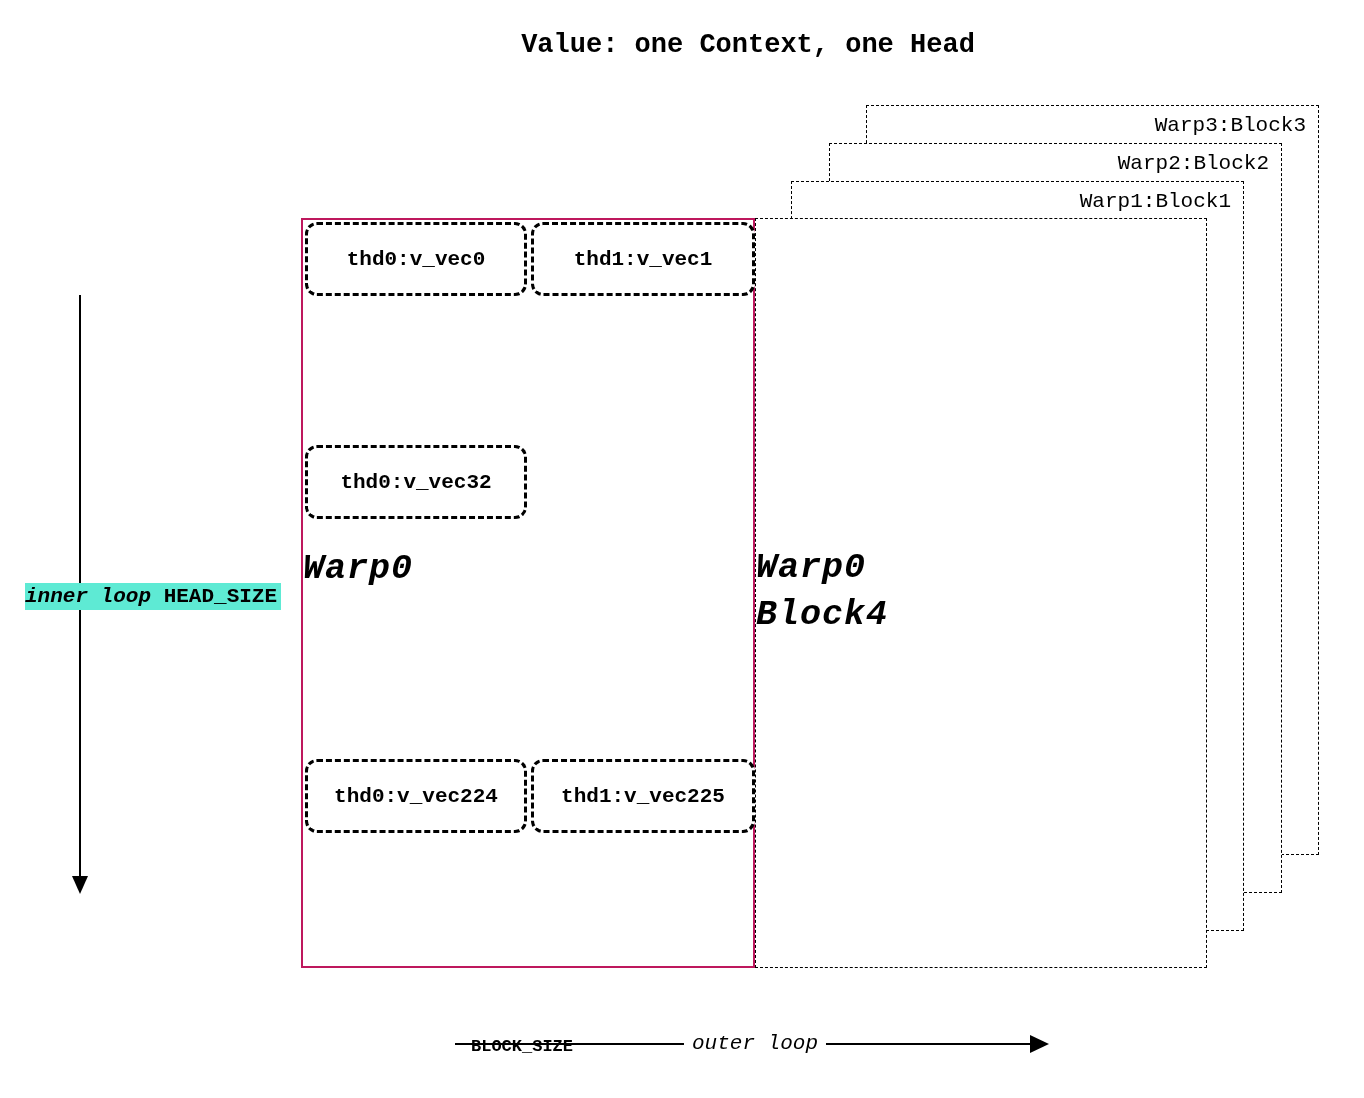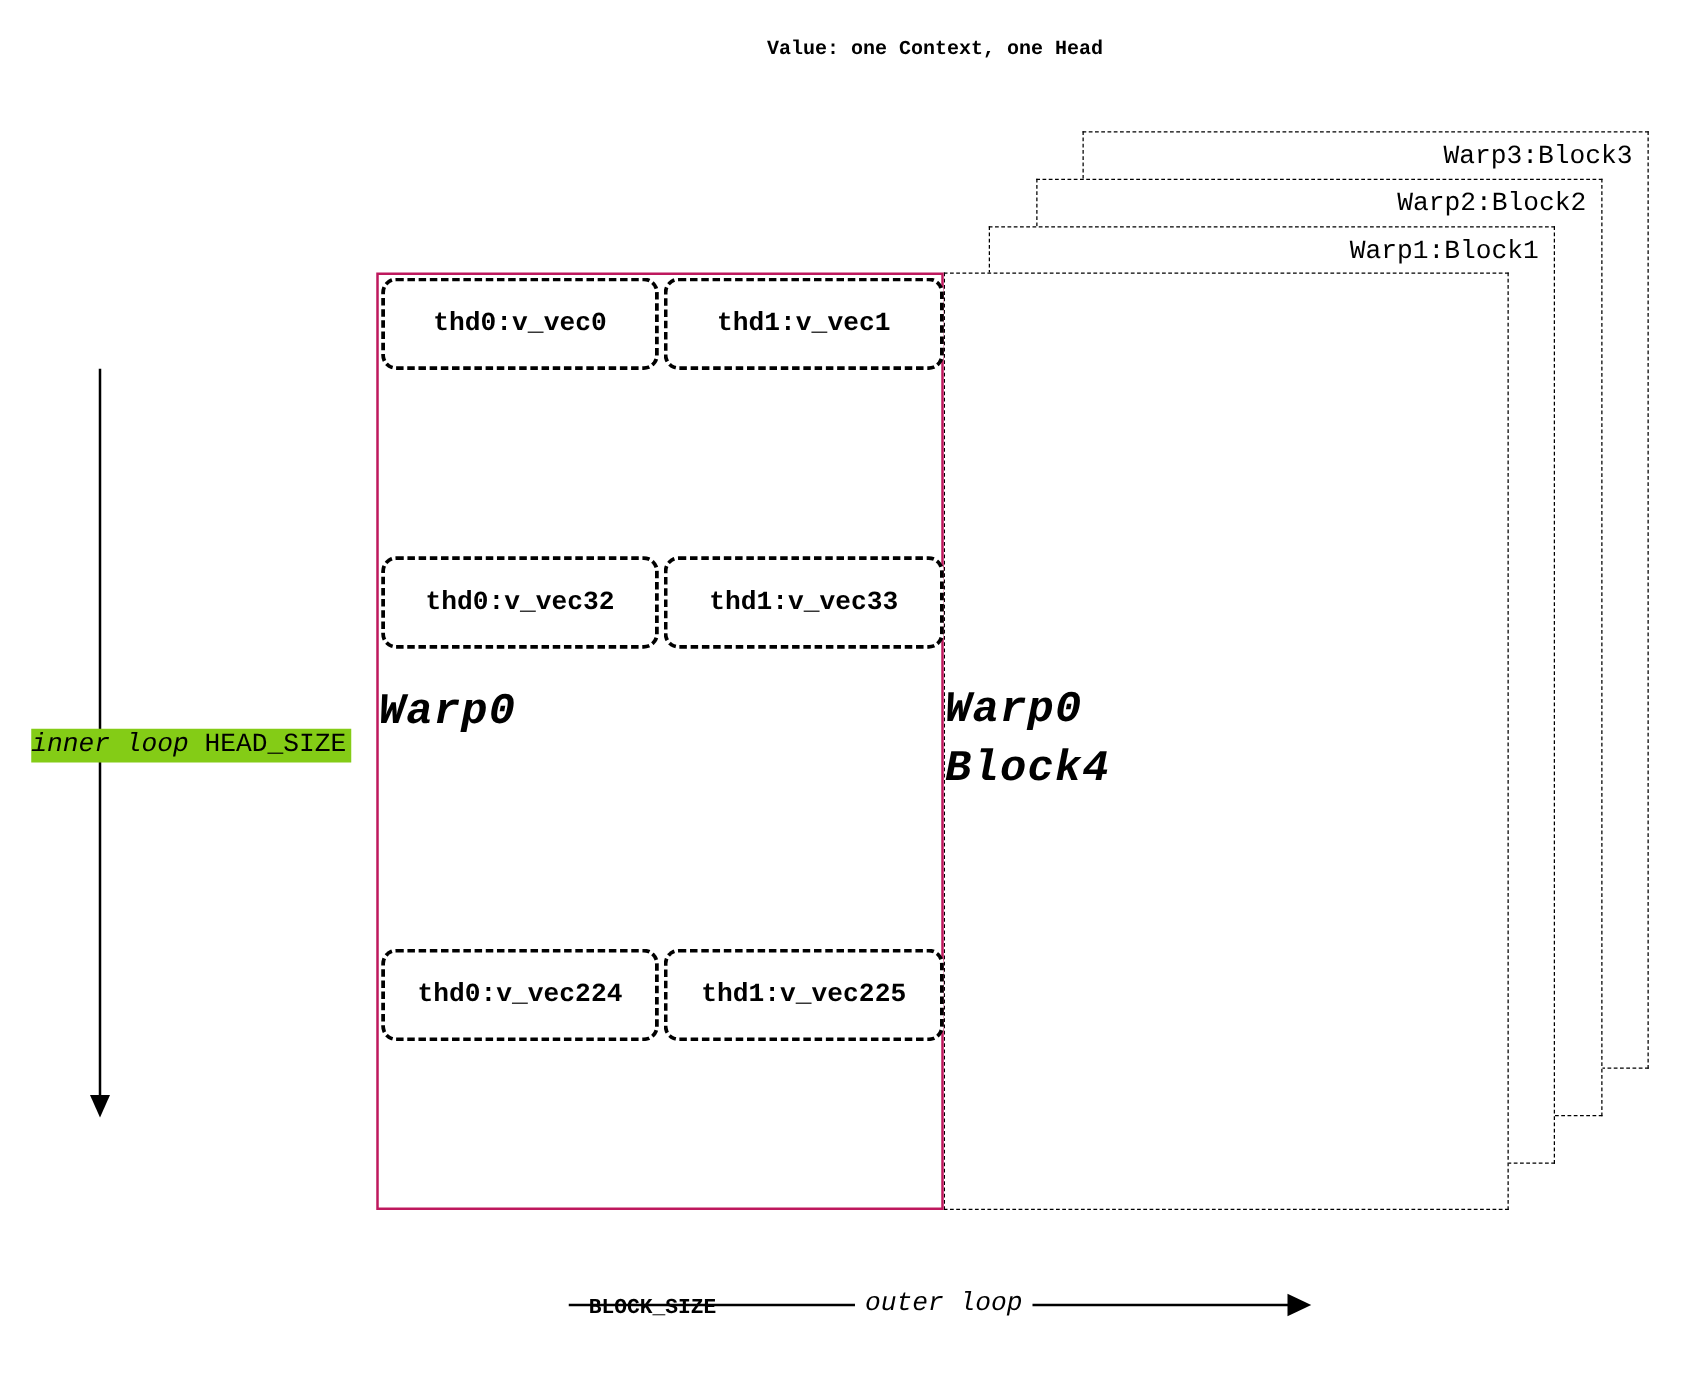--- a/index.html
+++ b/index.html
@@ -11,21 +11,21 @@
     background: #ffffff;
     color: #000000;
     font-family: "Liberation Mono", "DejaVu Sans Mono", monospace;
     overflow: hidden;
   }
   .title {
     position: absolute;
     left: 748px;
     top: 30px;
     transform: translateX(-50%);
-    font-size: 16px;
+    font-size: 27px;
     font-weight: bold;
     white-space: nowrap;
   }
   
   .back-rect {
     position: absolute;
     width: 453px;
     height: 750px;
     background: #ffffff;
     border: 1px dashed #000000;
@@ -112,23 +112,23 @@
     border-left: 8px solid transparent;
     border-right: 8px solid transparent;
     border-top: 18px solid #000000;
     z-index: 6;
   }
   .inner-label {
     position: absolute;
     left: 25px;
     top: 583px;
     font-size: 21px;
-    font-weight: normal;
-    white-space: nowrap;
-    background: #84cc16;
+    font-weight: bold;
+    white-space: nowrap;
+    background: #5eead4;
     padding: 2px 4px 2px 0;
     z-index: 7;
   }
   .italic { font-style: italic; }
   .block-size-label {
     position: absolute;
     left: 522px;
     top: 1037px;
     transform: translateX(-50%);
     font-size: 17px;
@@ -199,23 +199,20 @@
     <div class="thd-box thd-left row1">
       <span>thd0:v_vec0</span>
     </div>
     <div class="thd-box thd-right row1">
       <span>thd1:v_vec1</span>
     </div>
 
     <div class="thd-box thd-left row2">
       <span>thd0:v_vec32</span>
     </div>
-    <div class="thd-box thd-right row2">
-      <span>thd1:v_vec33</span>
-    </div>
 
     <div class="warp-label">
       <div>Warp0</div>
     </div>
 
     <div class="thd-box thd-left row3">
       <span>thd0:v_vec224</span>
     </div>
     <div class="thd-box thd-right row3">
       <span>thd1:v_vec225</span>

